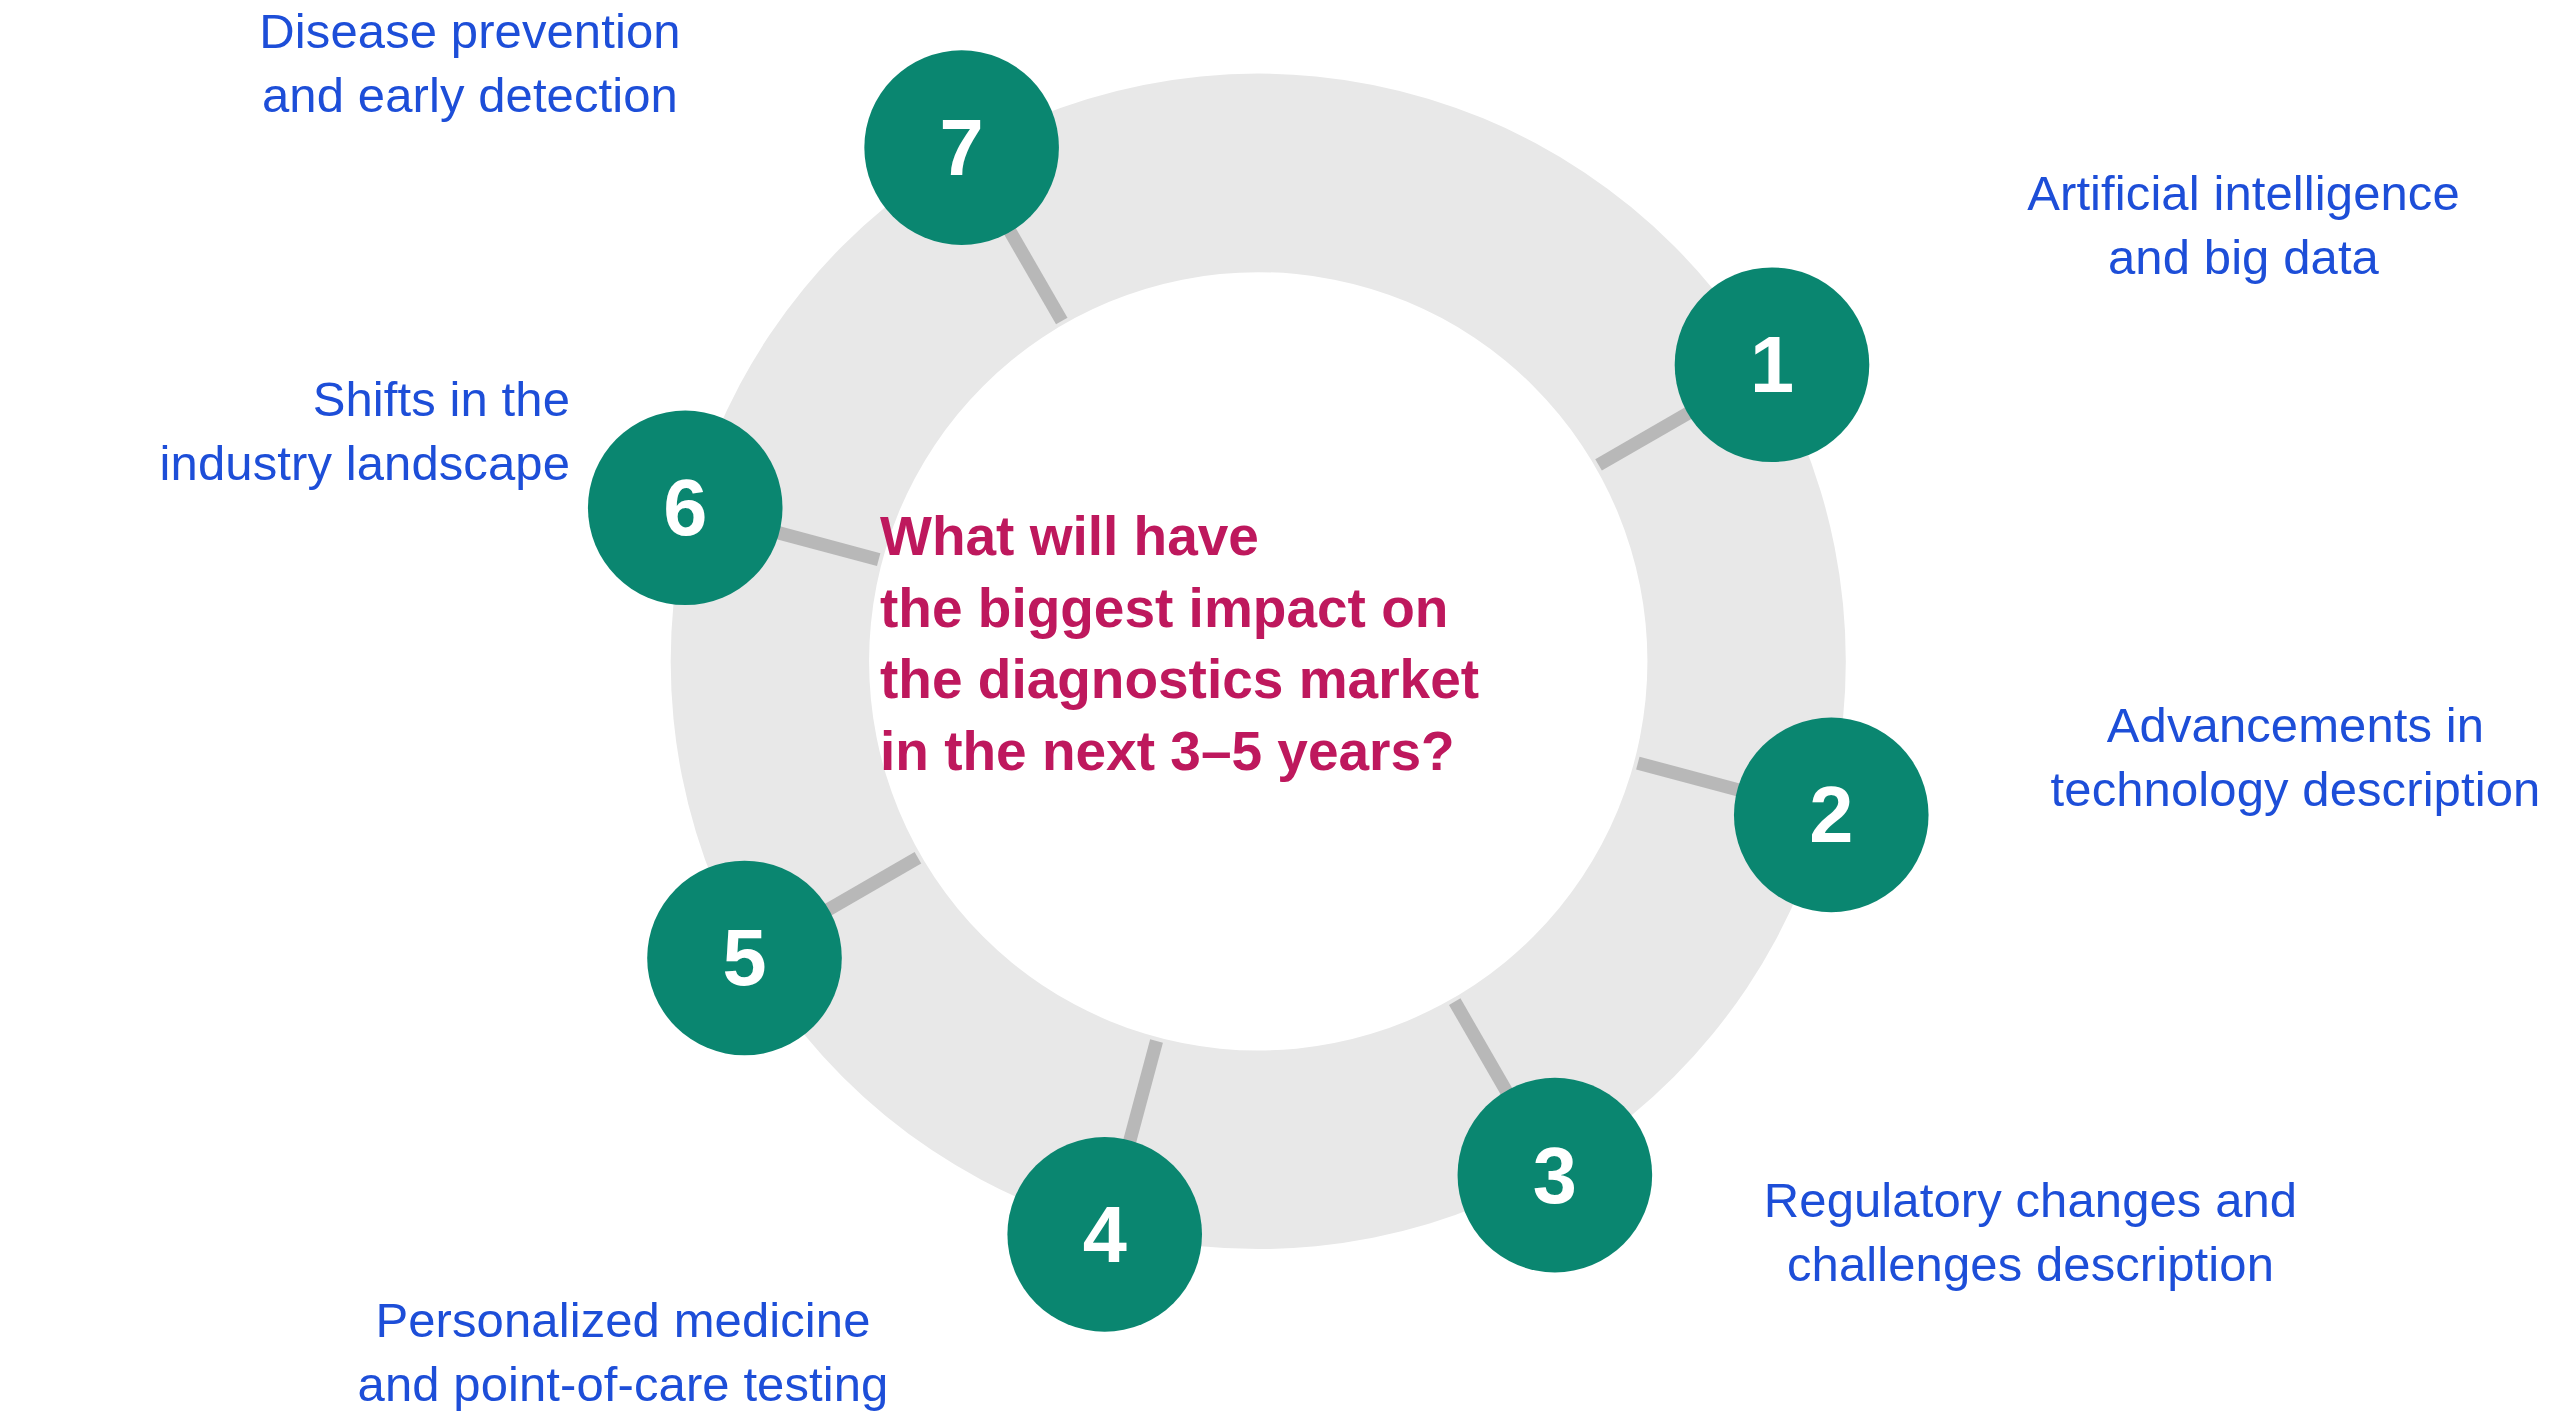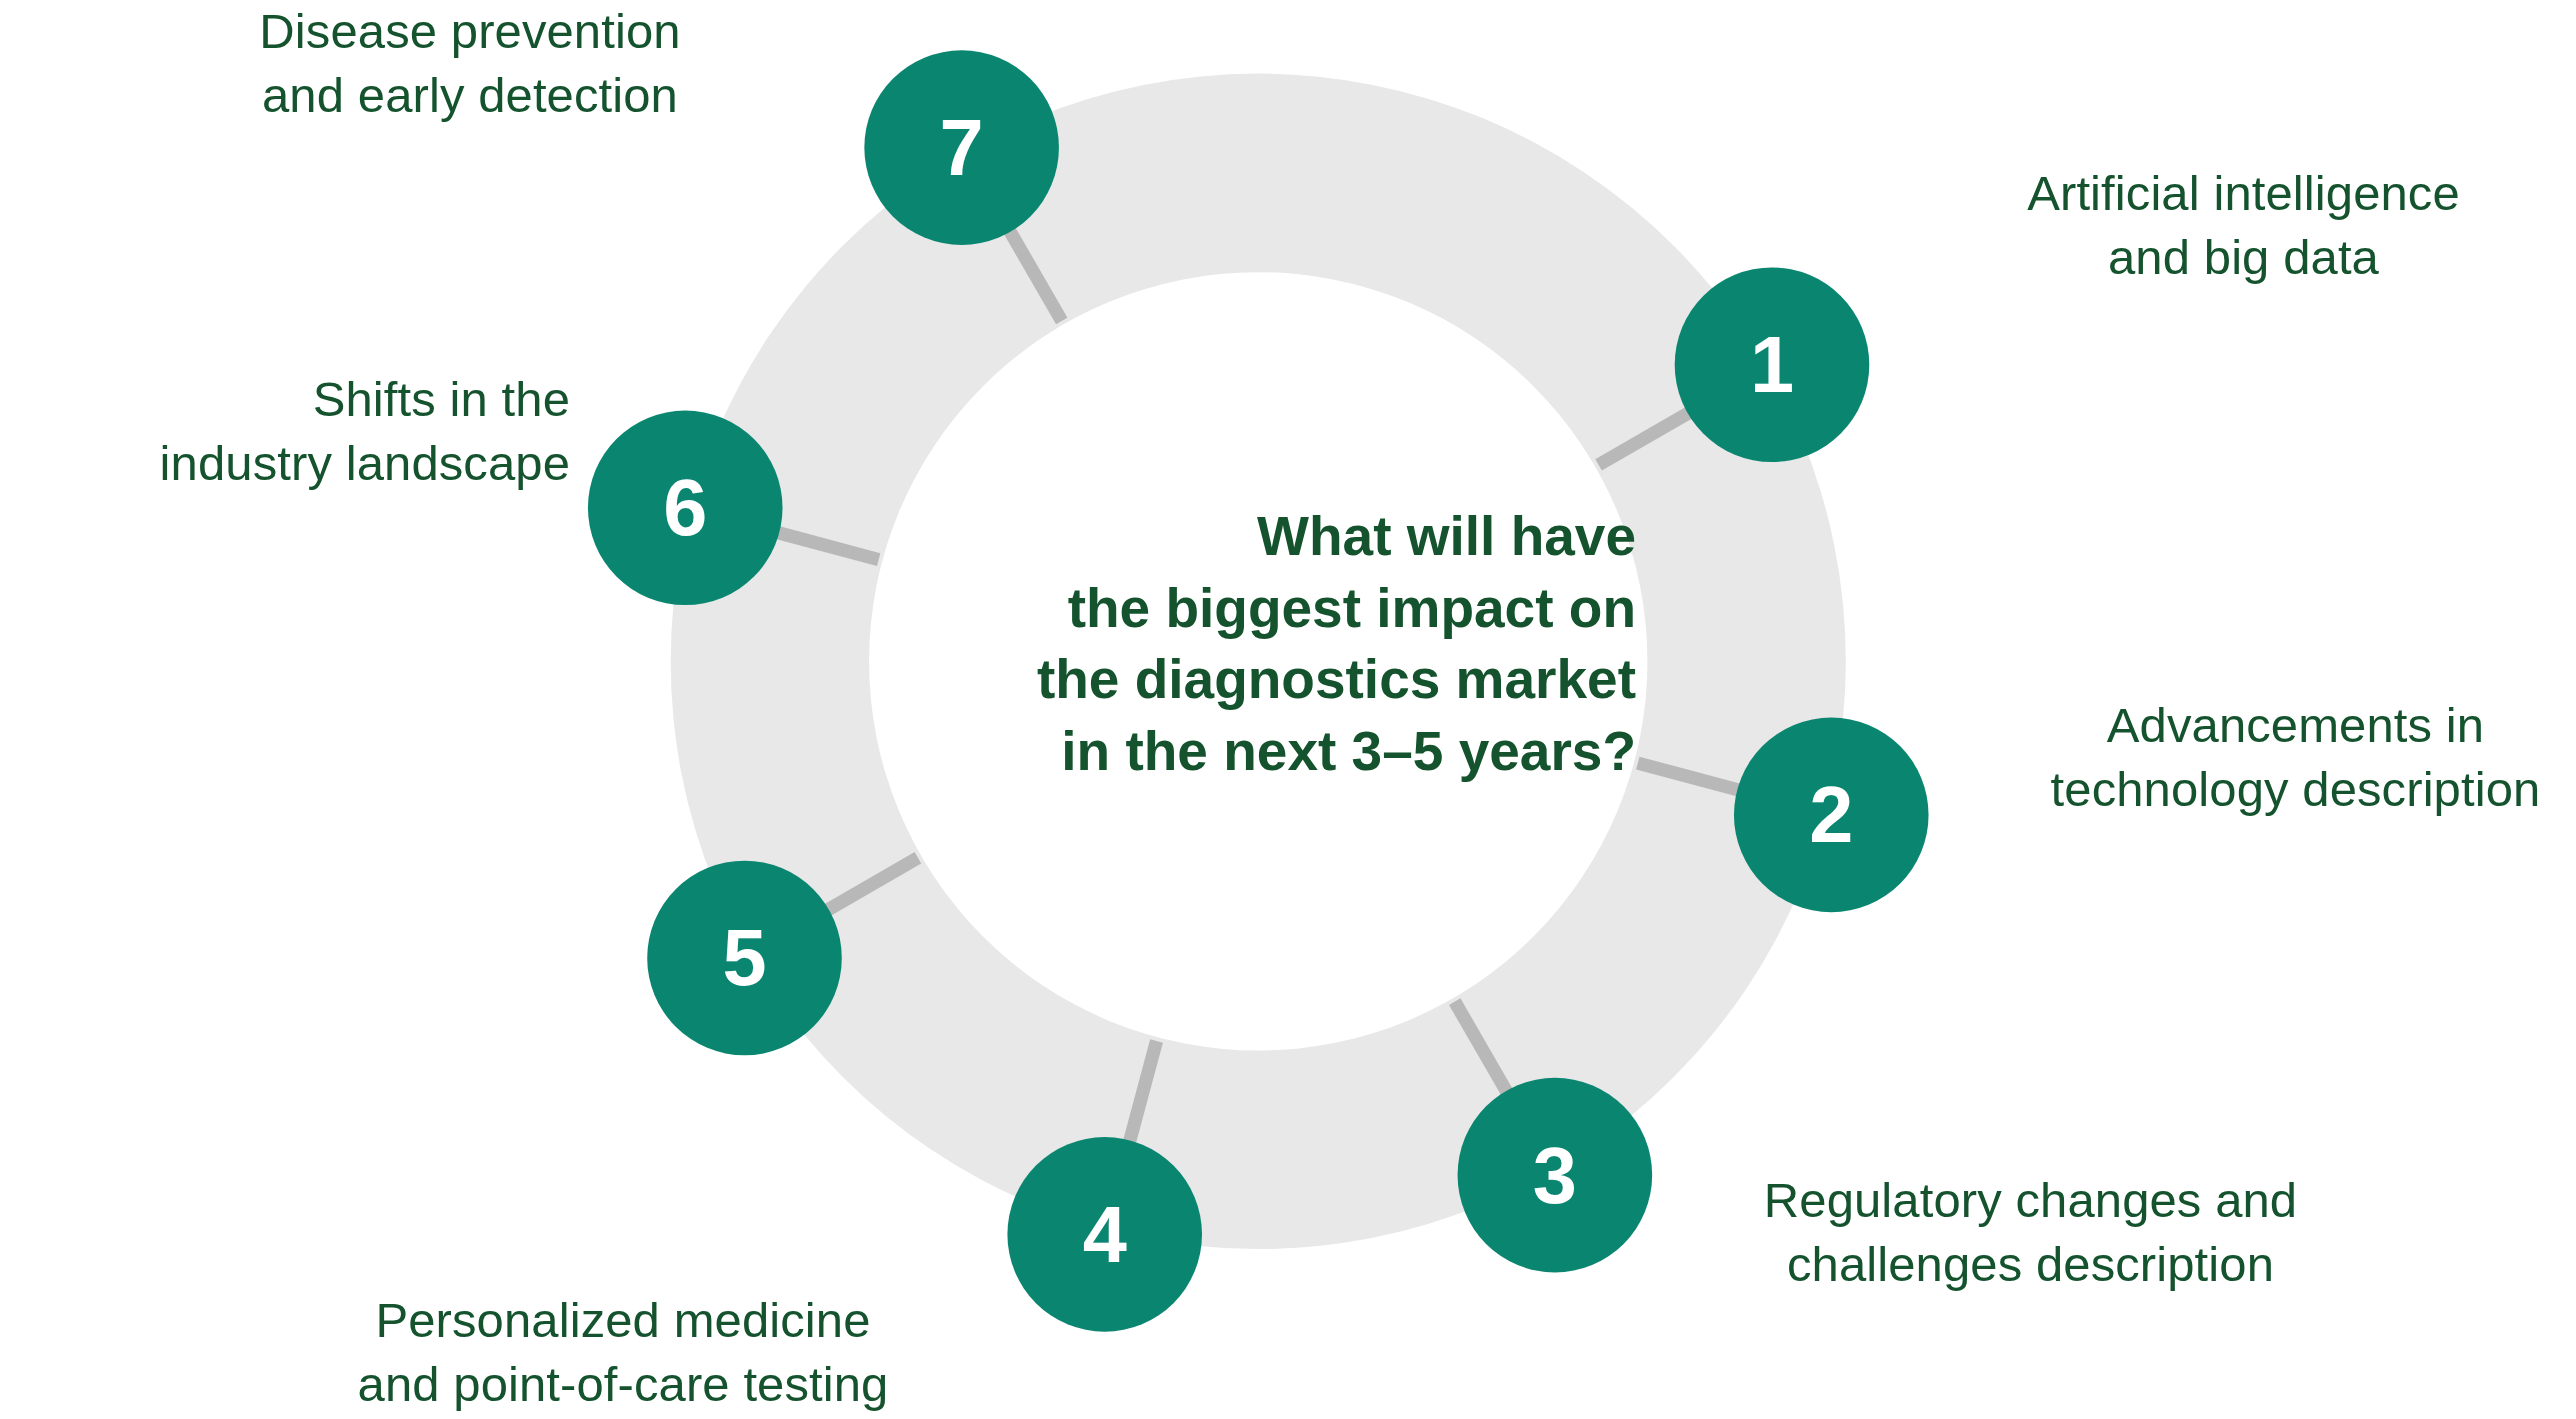--- a/index.html
+++ b/index.html
@@ -21,21 +21,21 @@
   }
   #wheel-svg {
     position: absolute;
     left: 0;
     top: 0;
     width: 2576px;
     height: 1420px;
   }
   .node-label {
     position: absolute;
-    color: #14532d;
+    color: #1d4ed8;
     font-size: 49px;
     line-height: 1.30;
     font-weight: 400;
     letter-spacing: 0.1px;
     white-space: pre-line;
   }
   .lbl-left  { text-align: right; padding-left: 24px; }
   .lbl-right { text-align: center;  }
   .lbl-center{ text-align: center;}
 
@@ -52,22 +52,22 @@
     font-family: "Liberation Sans", sans-serif;
     font-size: 84px;
     font-weight: 700;
     fill: #ffffff;
   }
   .center-question {
     position: absolute;
     left: 880px;
     top: 501px;
     width: 756px;
-    text-align: right;
-    color: #14532d;
+    text-align: left;
+    color: #be185d;
     font-size: 55px;
     line-height: 1.30;
     font-weight: 700;
     white-space: pre-line;
   }
 </style>
 </head>
 <body>
 
 <div id="stage">

